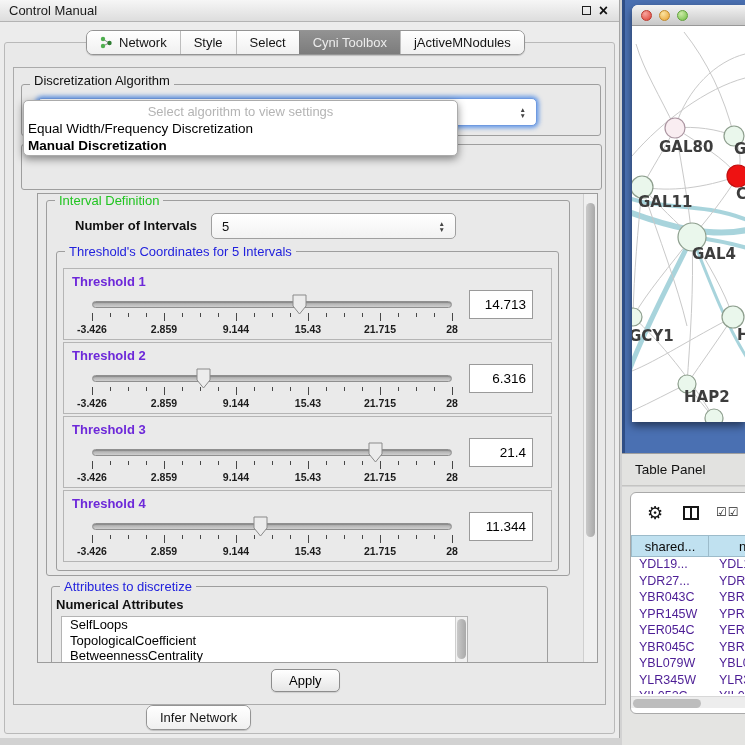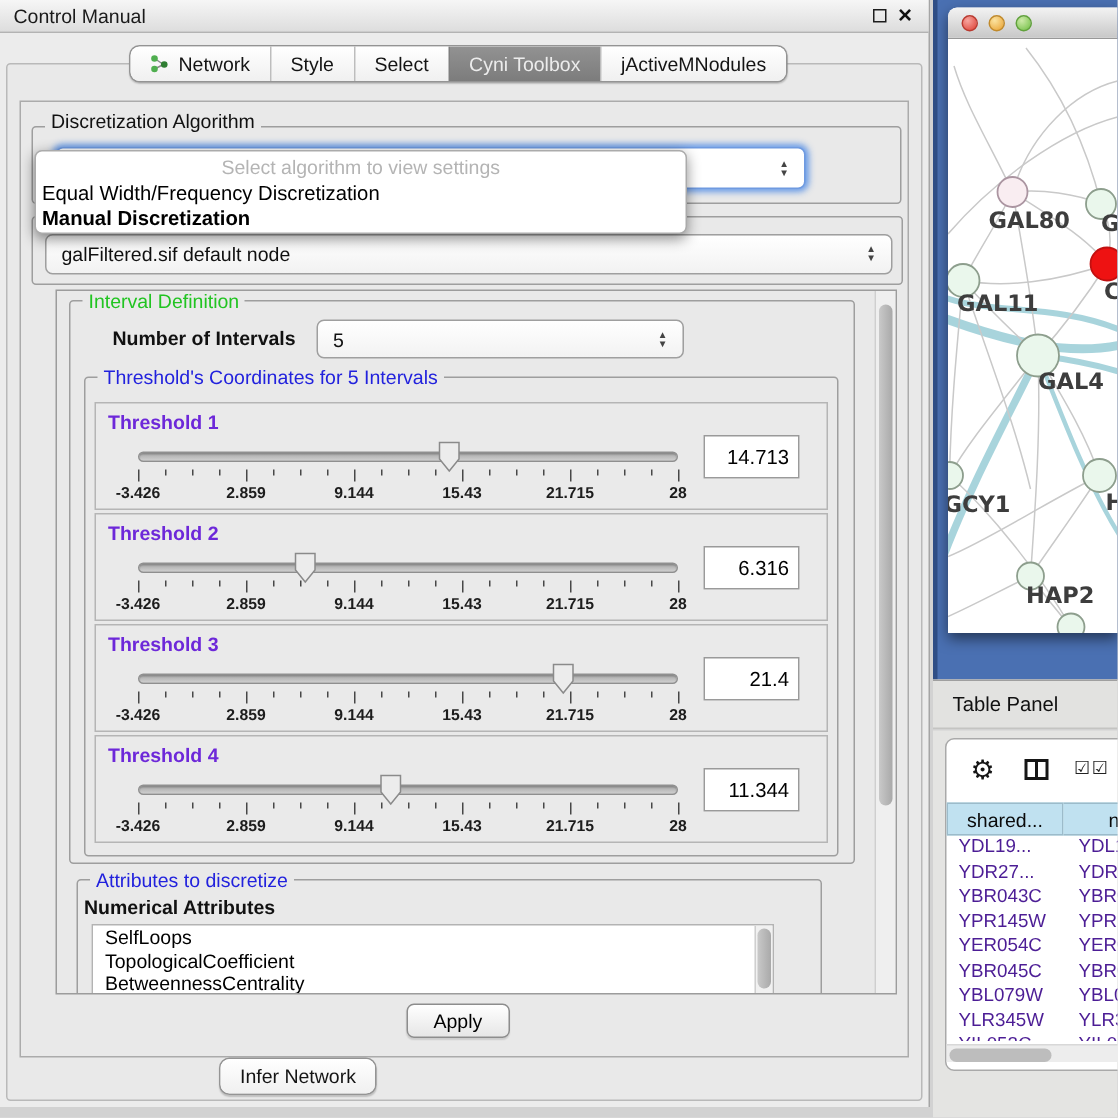--- a/index.html
+++ b/index.html
@@ -87,21 +87,21 @@
   .tick.major { height:8px; }
   .tick-labels { position:absolute; left:0; right:0; top:27px; height:12px; }
   .tick-labels span { position:absolute; transform:translateX(-50%); font-size:10.5px;
     font-weight:bold; color:#1c1c1c; white-space:nowrap; }
   .t-value { position:absolute; left:405px; top:21px; width:64px; height:29px;
     border:1px solid #9a9a9a; background:#fff; font-size:13.5px; text-align:right;
     padding:0 6px; font-family:"Liberation Sans",sans-serif; color:#000; }
 
   #attr-group { left:13px; top:392px; width:497px; height:96px; }
   .attr-label { position:absolute; left:4px; top:10px; font-size:13px; font-weight:bold; color:#111; }
-  .attr-list { position:absolute; left:9px; top:29px; width:455px; height:64px;
+  .attr-list { position:absolute; left:9px; top:29px; width:407px; height:64px;
     background:#fff; border:1px solid #b3b3b3; overflow:hidden; }
   .attr-item { font-size:13px; color:#000; padding-left:8px; line-height:15.5px; white-space:nowrap; }
   .attr-list .vscroll { width:12px; background:#f1f1f1; }
   #attr-thumb { top:2px; height:40px; left:1px; }
 
   .btn { position:absolute; left:257px; top:601px; font-size:13px; padding:3px 17px;
     border:1px solid #8d8d8d; border-radius:5px; background:linear-gradient(#ffffff,#e6e6e6);
     box-shadow:0 1px 1px rgba(0,0,0,.12); color:#000; }
 
   
@@ -208,27 +208,20 @@
         </div>
         <div class="popup">
           <div class="ph">Select algorithm to view settings</div>
           <div class="opt">Equal Width/Frequency Discretization</div>
           <div class="opt bold">Manual Discretization</div>
         </div>
       </div>
 
       <div class="group" id="tabledata-group">
         <span class="gtitle">Table Data</span>
-        <div class="combo" id="tabledata-combo">
-          <span>galFiltered.sif default node</span>
-          <span class="arrows">
-            <span>▲</span>
-              <span>▼</span>
-          </span>
-        </div>
       </div>
 
       <div id="viewport">
         <div class="group" id="interval-group">
           <span class="gtitle green">Interval Definition</span>
           <span class="noi-label">Number of Intervals</span>
           <div class="combo" id="noi-combo">
             <span>5</span>
             <span class="arrows">
               <span>▲</span>

